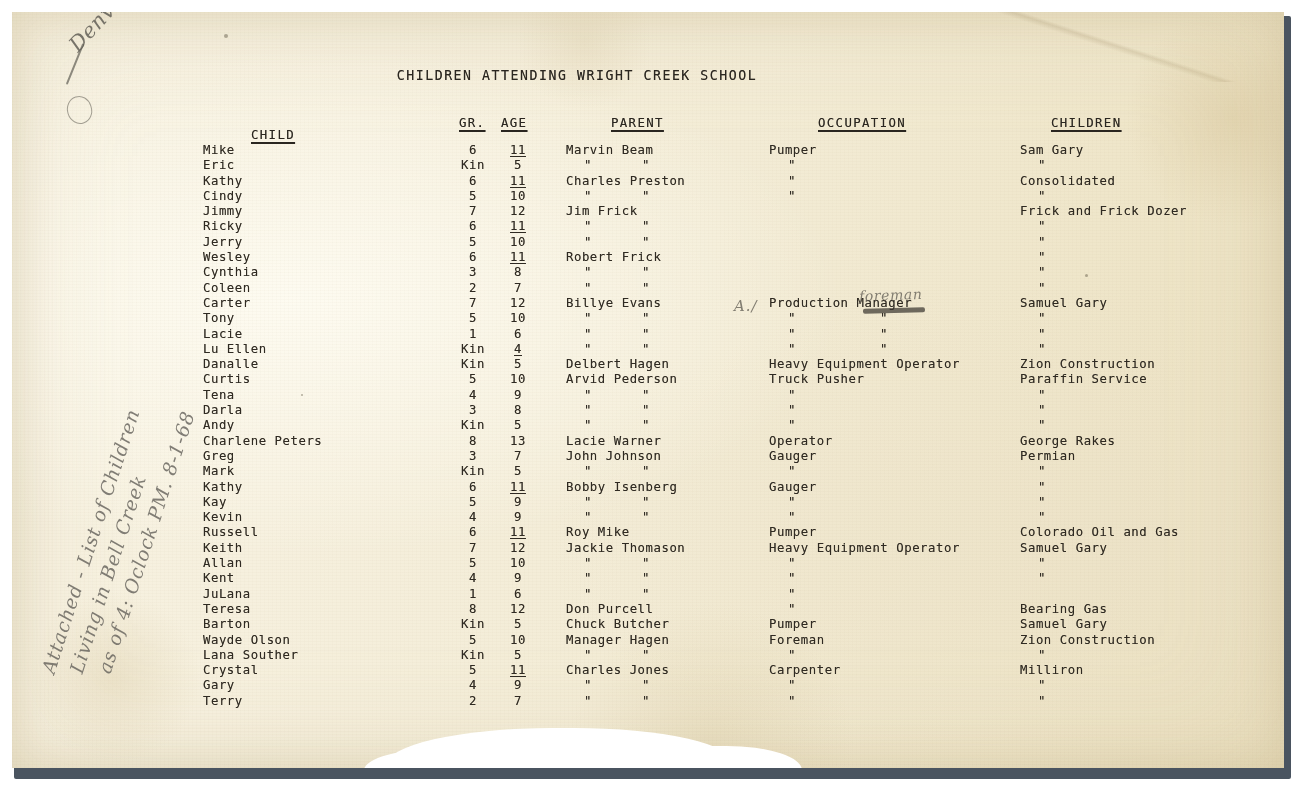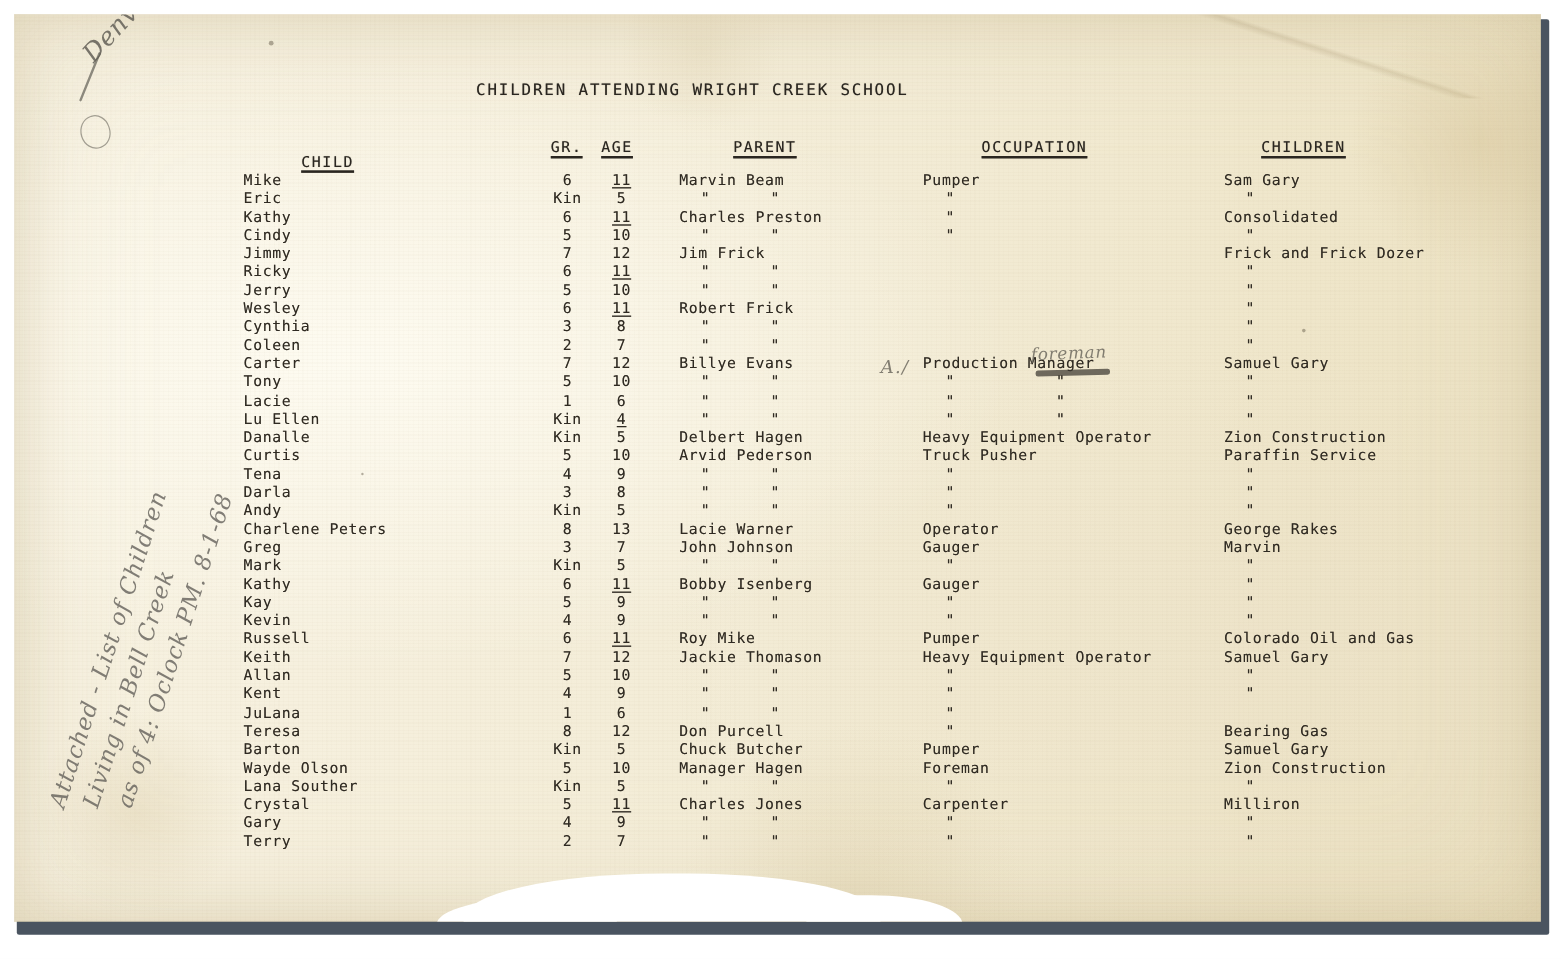--- a/index.html
+++ b/index.html
@@ -490,21 +490,21 @@
             <div class="cell c-parent">Lacie Warner</div>
             <div class="cell c-occ">Operator</div>
             <div class="cell c-comp">George Rakes</div>
           </div>
           <div class="row">
             <div class="cell c-child">Greg</div>
             <div class="cell c-grade">3</div>
             <div class="cell c-age">7</div>
             <div class="cell c-parent">John Johnson</div>
             <div class="cell c-occ">Gauger</div>
-            <div class="cell c-comp">Marvin</div>
+            <div class="cell c-comp">Permian</div>
           </div>
           <div class="row">
             <div class="cell c-child">Mark</div>
             <div class="cell c-grade">Kin</div>
             <div class="cell c-age">5</div>
             <div class="cell d-parent">"</div>
             <div class="cell " style="left: 630px;">"</div>
             <div class="cell d-occ">"</div>
             <div class="cell d-comp">"</div>
           </div>

